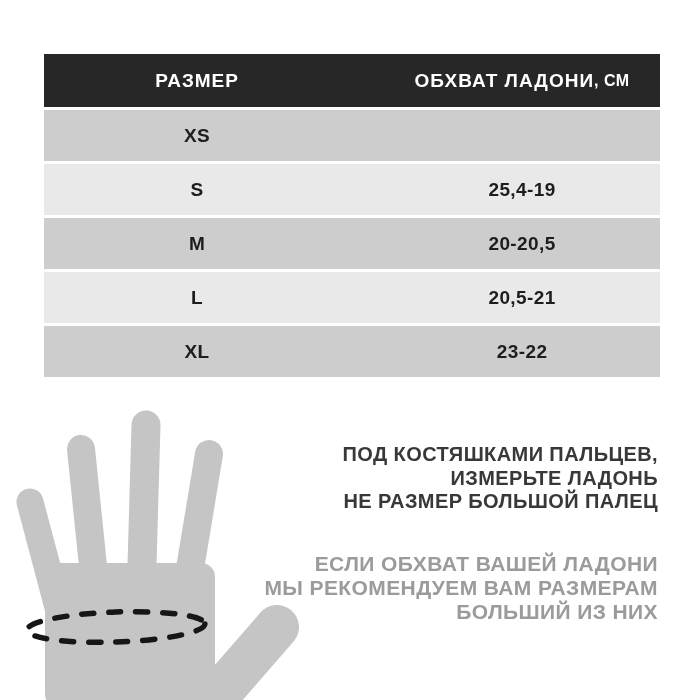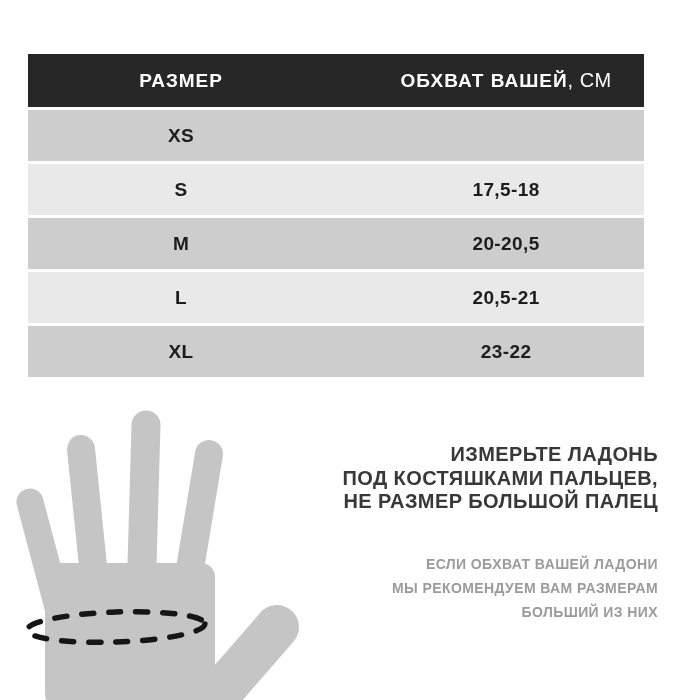--- a/index.html
+++ b/index.html
@@ -1,72 +1,72 @@
 <!DOCTYPE html>
 <html style="--header_bg: #272727; --row_dark: #cdcdcd; --row_light: #e9e9e9; --table_text: #1d1d1d; --note_dark: #383838; --note_gray: #9b9b9b; --hand_fill: #c4c5c4; --dash_stroke: #161616;"><head>
 <meta charset="utf-8">
 <style>
   html,body{margin:0;padding:0;background:#fff;}
   .canvas{
     position:relative;width:700px;height:700px;background:#ffffff;
     overflow:hidden;font-family:"Liberation Sans",sans-serif;
   }
   
-  .size-table{position:absolute;left:28px;top:54px;width:616px;}
+  .size-table{position:absolute;left:44px;top:54px;width:616px;}
   .thead{
     display:flex;height:53px;margin-bottom:3px;
     background:var(--header_bg,#272727);color:#fff;
   }
   .trow{display:flex;height:51px;margin-bottom:3px;}
   .trow.dark{background:var(--row_dark,#cdcdcd);}
   .trow.light{background:var(--row_light,#e9e9e9);}
   .cell,.hcell{
     display:flex;align-items:center;justify-content:center;
   }
   .col-size{width:49.7%;}
   .col-range{width:50.3%;padding-left:34px;box-sizing:border-box;}
   .hcell{font-weight:700;font-size:19px;letter-spacing:1px;}
-  .hcell .unit{font-weight:400;font-size:20px;letter-spacing:0.5px;}
+  .hcell .unit{font-weight:700;font-size:16px;letter-spacing:0.5px;}
   .cell{
     font-weight:700;font-size:19px;letter-spacing:0.4px;
     color:var(--table_text,#1d1d1d);
   }
   
   .note{position:absolute;right:42px;text-align:right;font-weight:700;}
   .note-dark{
     top:443px;font-size:20px;line-height:23.5px;
     color:var(--note_dark,#383838);letter-spacing:0.4px;
   }
   .note-gray{
-    top:552px;font-size:14px;line-height:24px;
+    top:552px;font-size:21px;line-height:24px;
     color:var(--note_gray,#9b9b9b);letter-spacing:0.4px;
   }
   
   .hand-wrap{position:absolute;left:0;top:395px;width:320px;height:305px;}
 </style>
 </head>
 <body>
 
 <div class="canvas">
 
   <div class="size-table">
     <div class="thead">
       <div class="hcell col-size">РАЗМЕР</div>
       <div class="hcell col-range">
-        <span>ОБХВАТ ВАШЕЙ</span>
+        <span>ОБХВАТ ЛАДОНИ</span>
           <span class="unit">, СМ</span>
       </div>
     </div>
     <div id="tbody">
         <div class="trow dark">
           <div class="cell col-size">XS</div>
         </div>
         <div class="trow light">
           <div class="cell col-size">S</div>
-          <div class="cell col-range">17,5-18</div>
+          <div class="cell col-range">25,4-19</div>
         </div>
         <div class="trow dark">
           <div class="cell col-size">M</div>
           <div class="cell col-range">20-20,5</div>
         </div>
         <div class="trow light">
           <div class="cell col-size">L</div>
           <div class="cell col-range">20,5-21</div>
         </div>
         <div class="trow dark">
@@ -84,22 +84,22 @@
         <line x1="146" y1="30" x2="141" y2="205" stroke-width="29"></line>
         <line x1="209" y1="59" x2="184" y2="210" stroke-width="28"></line>
         <line x1="277" y1="232" x2="224" y2="293" stroke-width="44"></line>
         <rect x="45" y="168" width="170" height="145" rx="14" stroke="none"></rect>
       </g>
       <ellipse cx="116" cy="232" rx="89" ry="15" fill="none" stroke="#161616" stroke-width="5.5" stroke-linecap="round" stroke-dasharray="12 15" transform="rotate(-2 116 232)"></ellipse>
     </svg>
   </div>
 
   <div class="note note-dark" id="note-dark">
+      <div>ПОД КОСТЯШКАМИ ПАЛЬЦЕВ,</div>
       <div>ИЗМЕРЬТЕ ЛАДОНЬ</div>
-      <div>ПОД КОСТЯШКАМИ ПАЛЬЦЕВ,</div>
       <div>НЕ РАЗМЕР БОЛЬШОЙ ПАЛЕЦ</div>
     </div>
 
   <div class="note note-gray" id="note-gray">
       <div>ЕСЛИ ОБХВАТ ВАШЕЙ ЛАДОНИ</div>
       <div>МЫ РЕКОМЕНДУЕМ ВАМ РАЗМЕРАМ</div>
       <div>БОЛЬШИЙ ИЗ НИХ</div>
     </div>
 
 </div>

